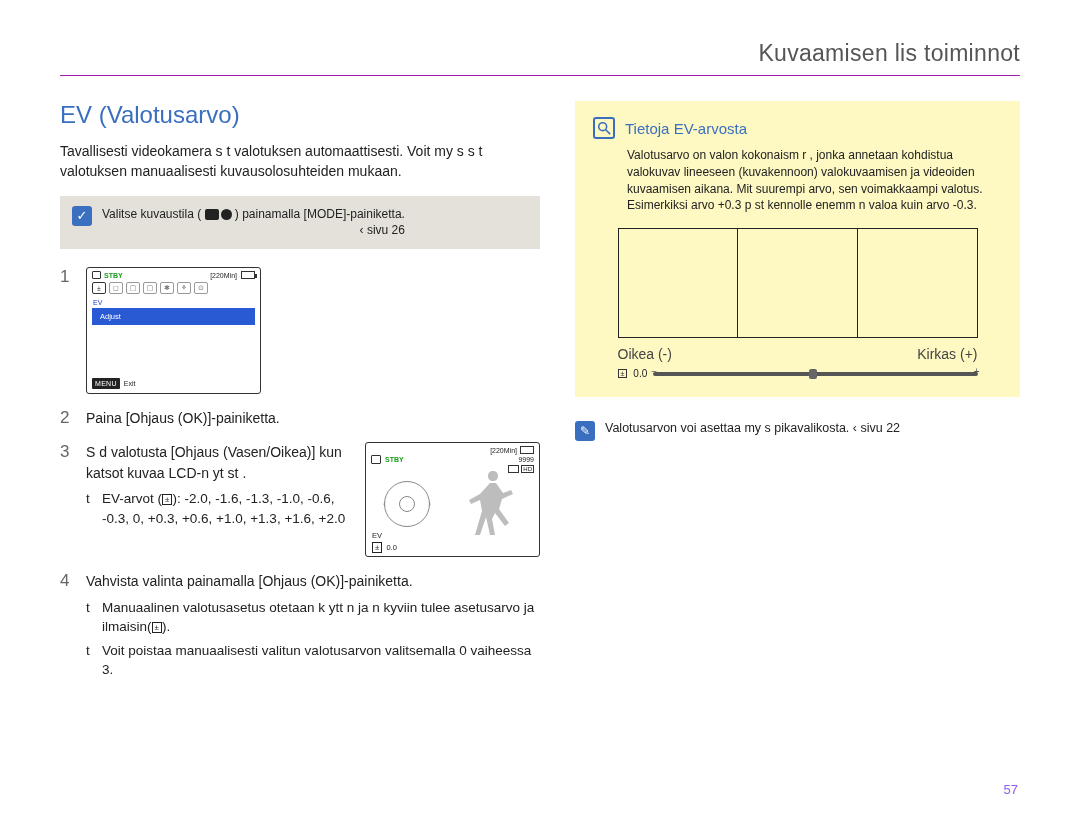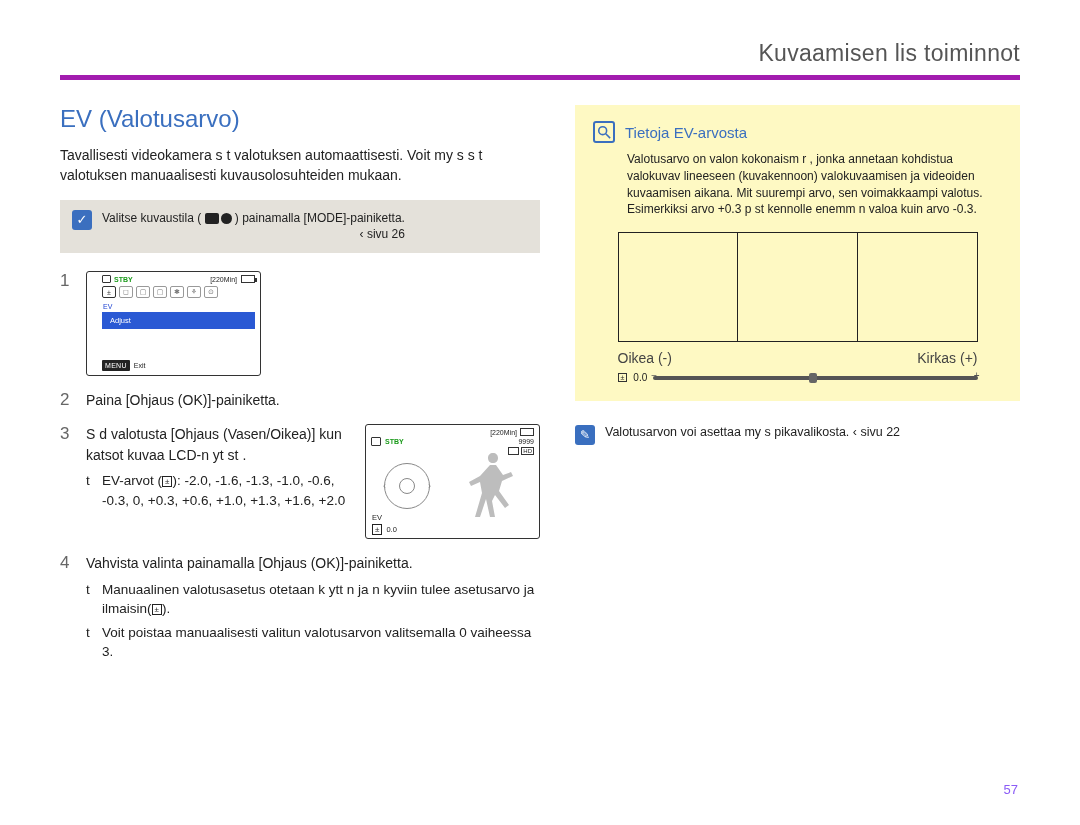--- a/index.html
+++ b/index.html
@@ -1,18 +1,18 @@
 <!DOCTYPE html>
 <html><head>
 <meta charset="utf-8">
 <style>
   * { box-sizing: border-box; margin: 0; padding: 0; }
   html, body { width: 1080px; height: 825px; background: #fff; font-family: Arial, Helvetica, sans-serif; color: #222; }
   .page { width: 1080px; height: 825px; padding: 40px 60px 30px 60px; position: relative; }
-  .header-band { border-bottom: 5px solid #a21caf; padding-bottom: 8px; margin-bottom: 25px; }
+  .header-band { border-bottom: 1px solid #a21caf; padding-bottom: 8px; margin-bottom: 25px; }
   .chapter-title { text-align: right; font-size: 23px; color: #555; font-weight: 400; letter-spacing: .3px; }
   .columns { display: flex; gap: 35px; }
   .col-left { width: 480px; }
   .col-right { flex: 1; }
   .section-title { font-size: 24px; color: #3a6fbf; font-weight: 400; margin-bottom: 12px; }
   .intro { font-size: 14px; line-height: 1.45; margin-bottom: 14px; }
   .note-box { background: #e4e1da; padding: 10px 12px; display: flex; align-items: flex-start; gap: 10px; font-size: 12px; margin-bottom: 18px; }
   .note-icon { width: 20px; height: 20px; background: #3b6fbf; border-radius: 3px; display: flex; align-items: center; justify-content: center; color: #fff; font-size: 13px; flex-shrink: 0; }
   .note-text { line-height: 1.4; text-align: right; }
   .mode-icons { display: inline-flex; gap: 2px; vertical-align: middle; }
@@ -24,21 +24,21 @@
   .step-body { flex: 1; line-height: 1.45; }
   .step-figure { width: 175px; flex-shrink: 0; }
   .bullet-list { margin-top: 6px; }
   .bullet-item { display: flex; gap: 8px; margin-top: 4px; font-size: 13.5px; }
   .bullet-item .b { width: 8px; flex-shrink: 0; color: #222; }
   .ev-icon, .menu-badge { display: inline-flex; align-items: center; justify-content: center; border: 1px solid #222; font-size: 8px; padding: 0 2px; height: 11px; vertical-align: middle; background:#fff; }
   .menu-badge { background: #222; color: #fff; border: none; border-radius: 1px; font-size: 7px; padding: 0 3px; letter-spacing: .3px; }
 
   
   .fig { border: 1px solid #333; border-radius: 3px; background: #fff; font-size: 8px; overflow: hidden; }
-  .fig1 { height: 105px; display: flex; flex-direction: column; padding-left: 10px; }
+  .fig1 { height: 127px; display: flex; flex-direction: column; }
   .fig-top { display: flex; justify-content: space-between; align-items: center; padding: 3px 5px; font-size: 7px; }
   .fig-top .stby { color: #1a9a1a; font-weight: bold; }
   .fig-top .batt-box { width: 14px; height: 8px; border: 1px solid #333; position: relative; }
   .fig-top .batt-box::after { content:""; position:absolute; right:-3px; top:2px; width:2px; height:4px; background:#333; }
   .fig-tabs { display: flex; gap: 3px; padding: 0 5px 3px 5px; align-items: center; }
   .fig-tab { width: 14px; height: 12px; border: 1px solid #999; border-radius: 2px; display:flex; align-items:center; justify-content:center; font-size:7px; color:#777; }
   .fig-tab.active { background: #fff; border-color: #333; color: #333; }
   .fig-menu-row { padding: 2px 6px; font-size: 8px; }
   .fig-menu-row.ev { color: #1a3fd1; font-size: 7px; }
   .fig-menu-row.adjust { background: #2a59d4; color: #fff; font-size: 7.5px; padding: 4px 8px; margin: 0 5px; }

